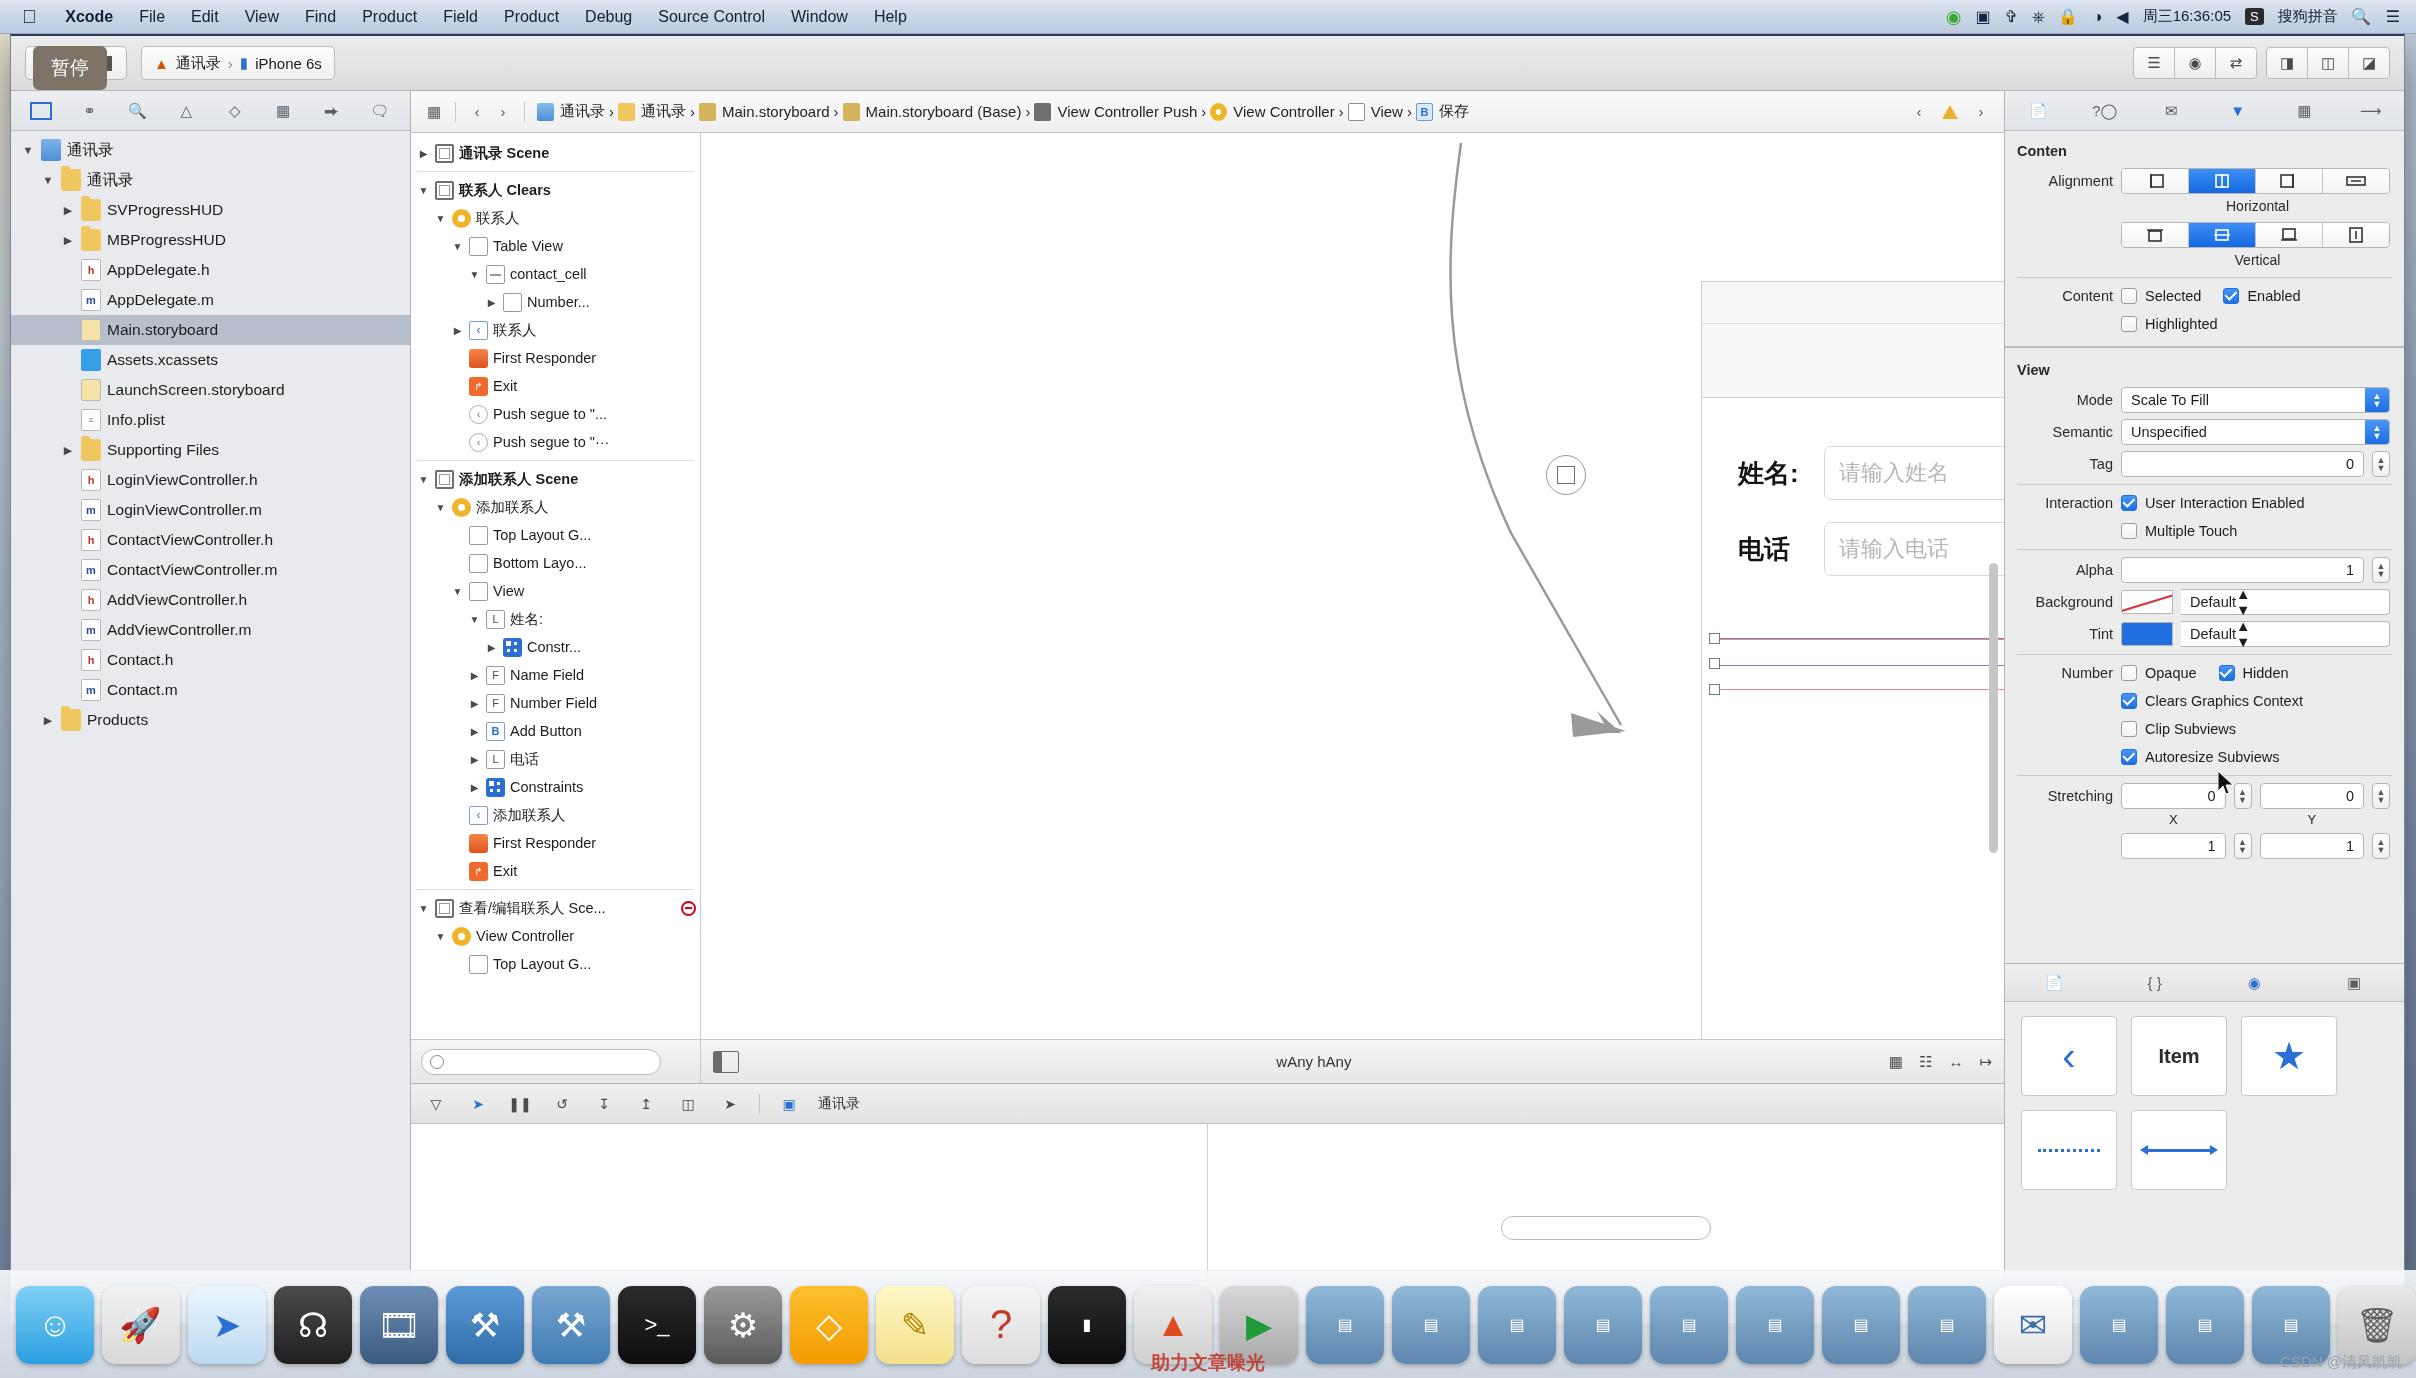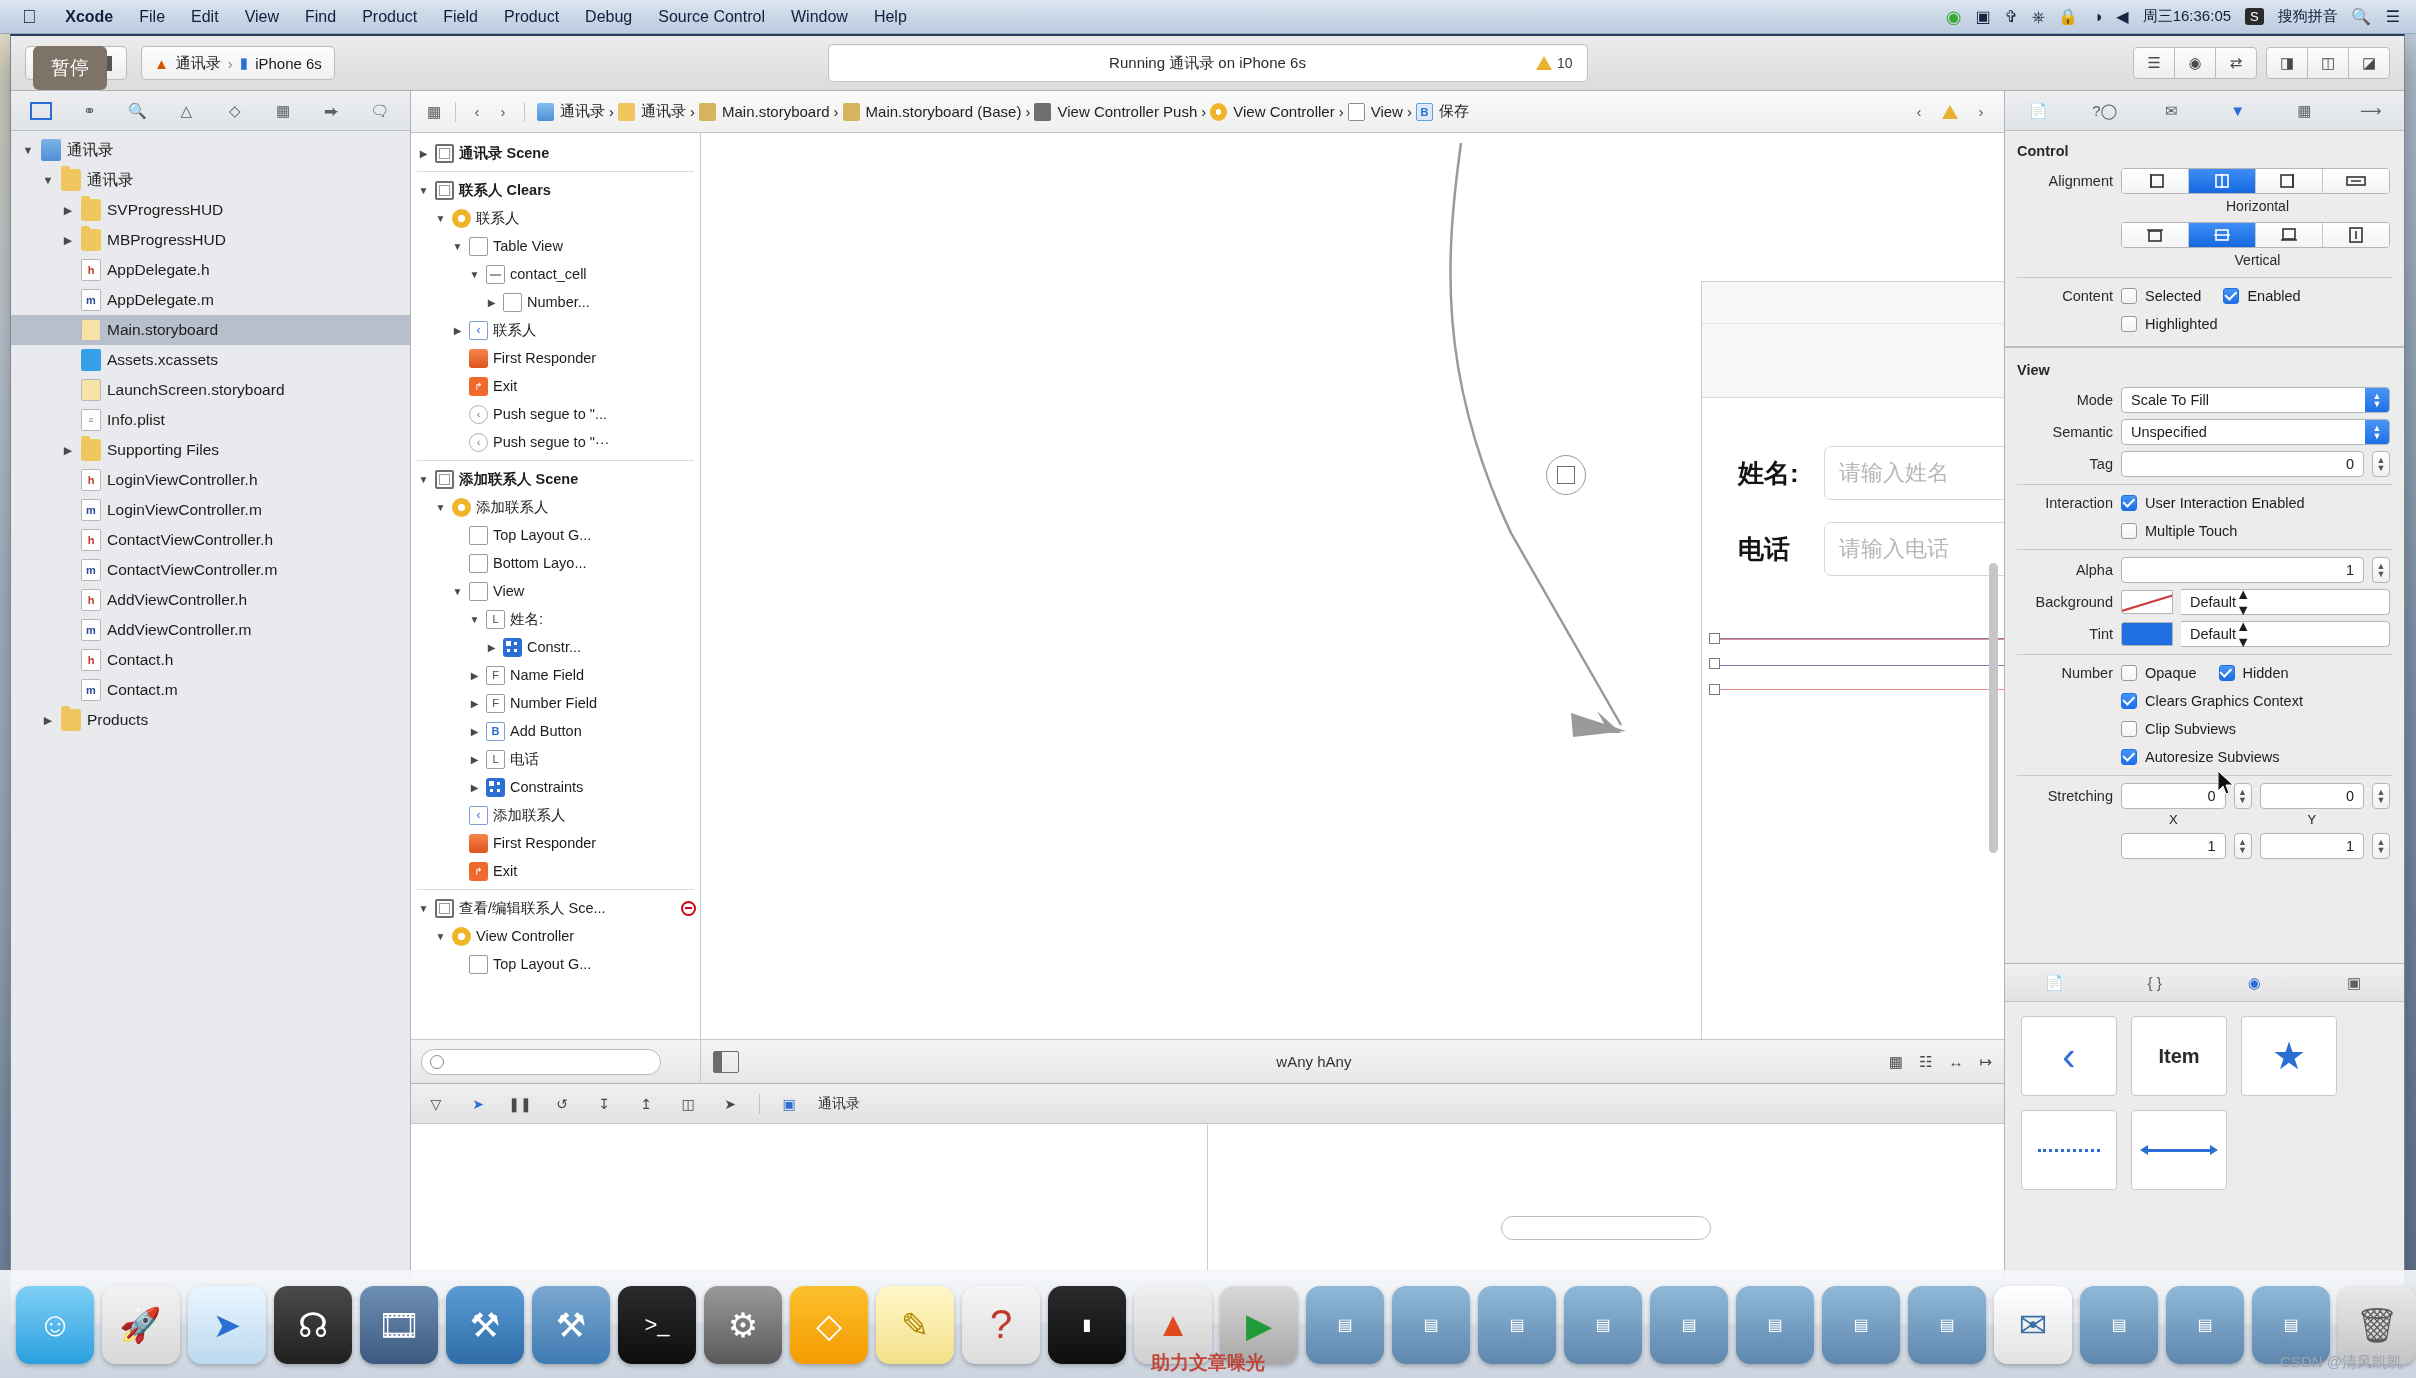--- a/index.html
+++ b/index.html
@@ -363,27 +363,20 @@
         <span class="sq"></span>
       </div>
     <div class="scheme">
       <span style="color:#d35400;">▲</span>
       <span>通讯录</span>
       <span class="sep">›</span>
       <span style="color:#2b6fd4;">▮</span>
       <span>iPhone 6s</span>
     </div>
 
-    <div class="status-bar">
-      <span>Running 通讯录 on iPhone 6s</span>
-      <span class="warn-chip">
-        <span class="warn-tri"></span>
-        <span>10</span>
-      </span>
-    </div>
 
     <div class="tb-right">
       <div class="tb-group">
         <div class="tb-sq">☰</div>
         <div class="tb-sq">◉</div>
         <div class="tb-sq">⇄</div>
       </div>
       <div class="tb-group">
         <div class="tb-sq">◨</div>
         <div class="tb-sq">◫</div>
@@ -845,21 +838,21 @@
       <div id="insp-tabs">
         <div class="it">📄</div>
         <div class="it">?​◯</div>
         <div class="it">✉</div>
         <div class="it active">▼</div>
         <div class="it">▦</div>
         <div class="it">⟶</div>
       </div>
 
       <div id="insp-body">
-        <div class="sect-title">Control</div>
+        <div class="sect-title">Conten</div>
 
         <div class="irow">
           <div class="ilab">Alignment</div>
           <div class="seg">
             <div>
                 <svg width="18" height="14">
                   <rect x="5" y="1" width="12" height="12" fill="none" stroke="#333" stroke-width="1.6"></rect>
                   <line x1="5" y1="0" x2="5" y2="14" stroke="#333" stroke-width="1.6"></line>
                 </svg>
               </div>

